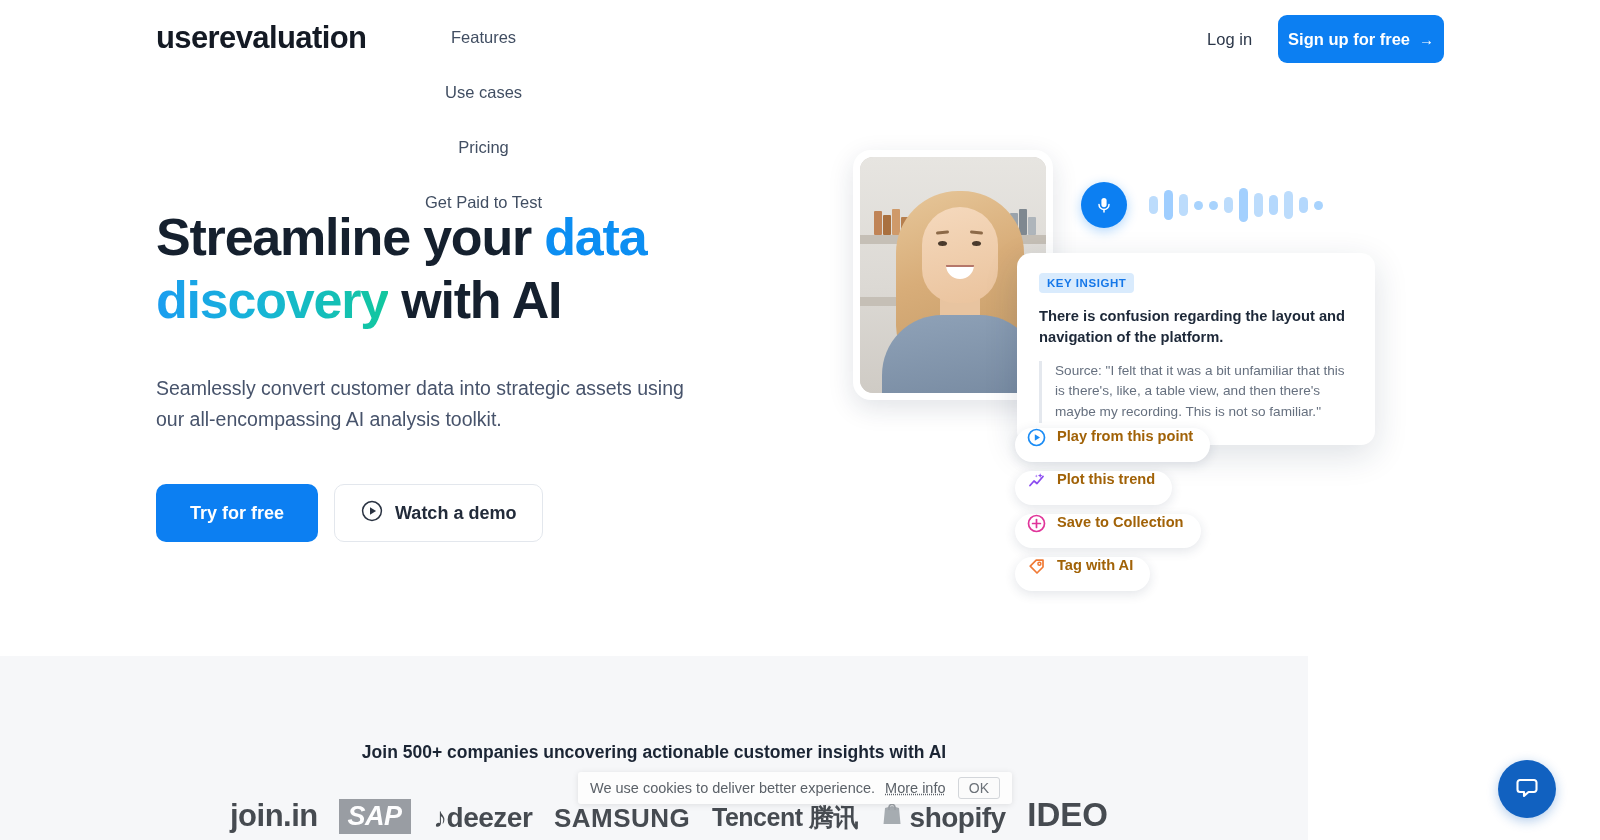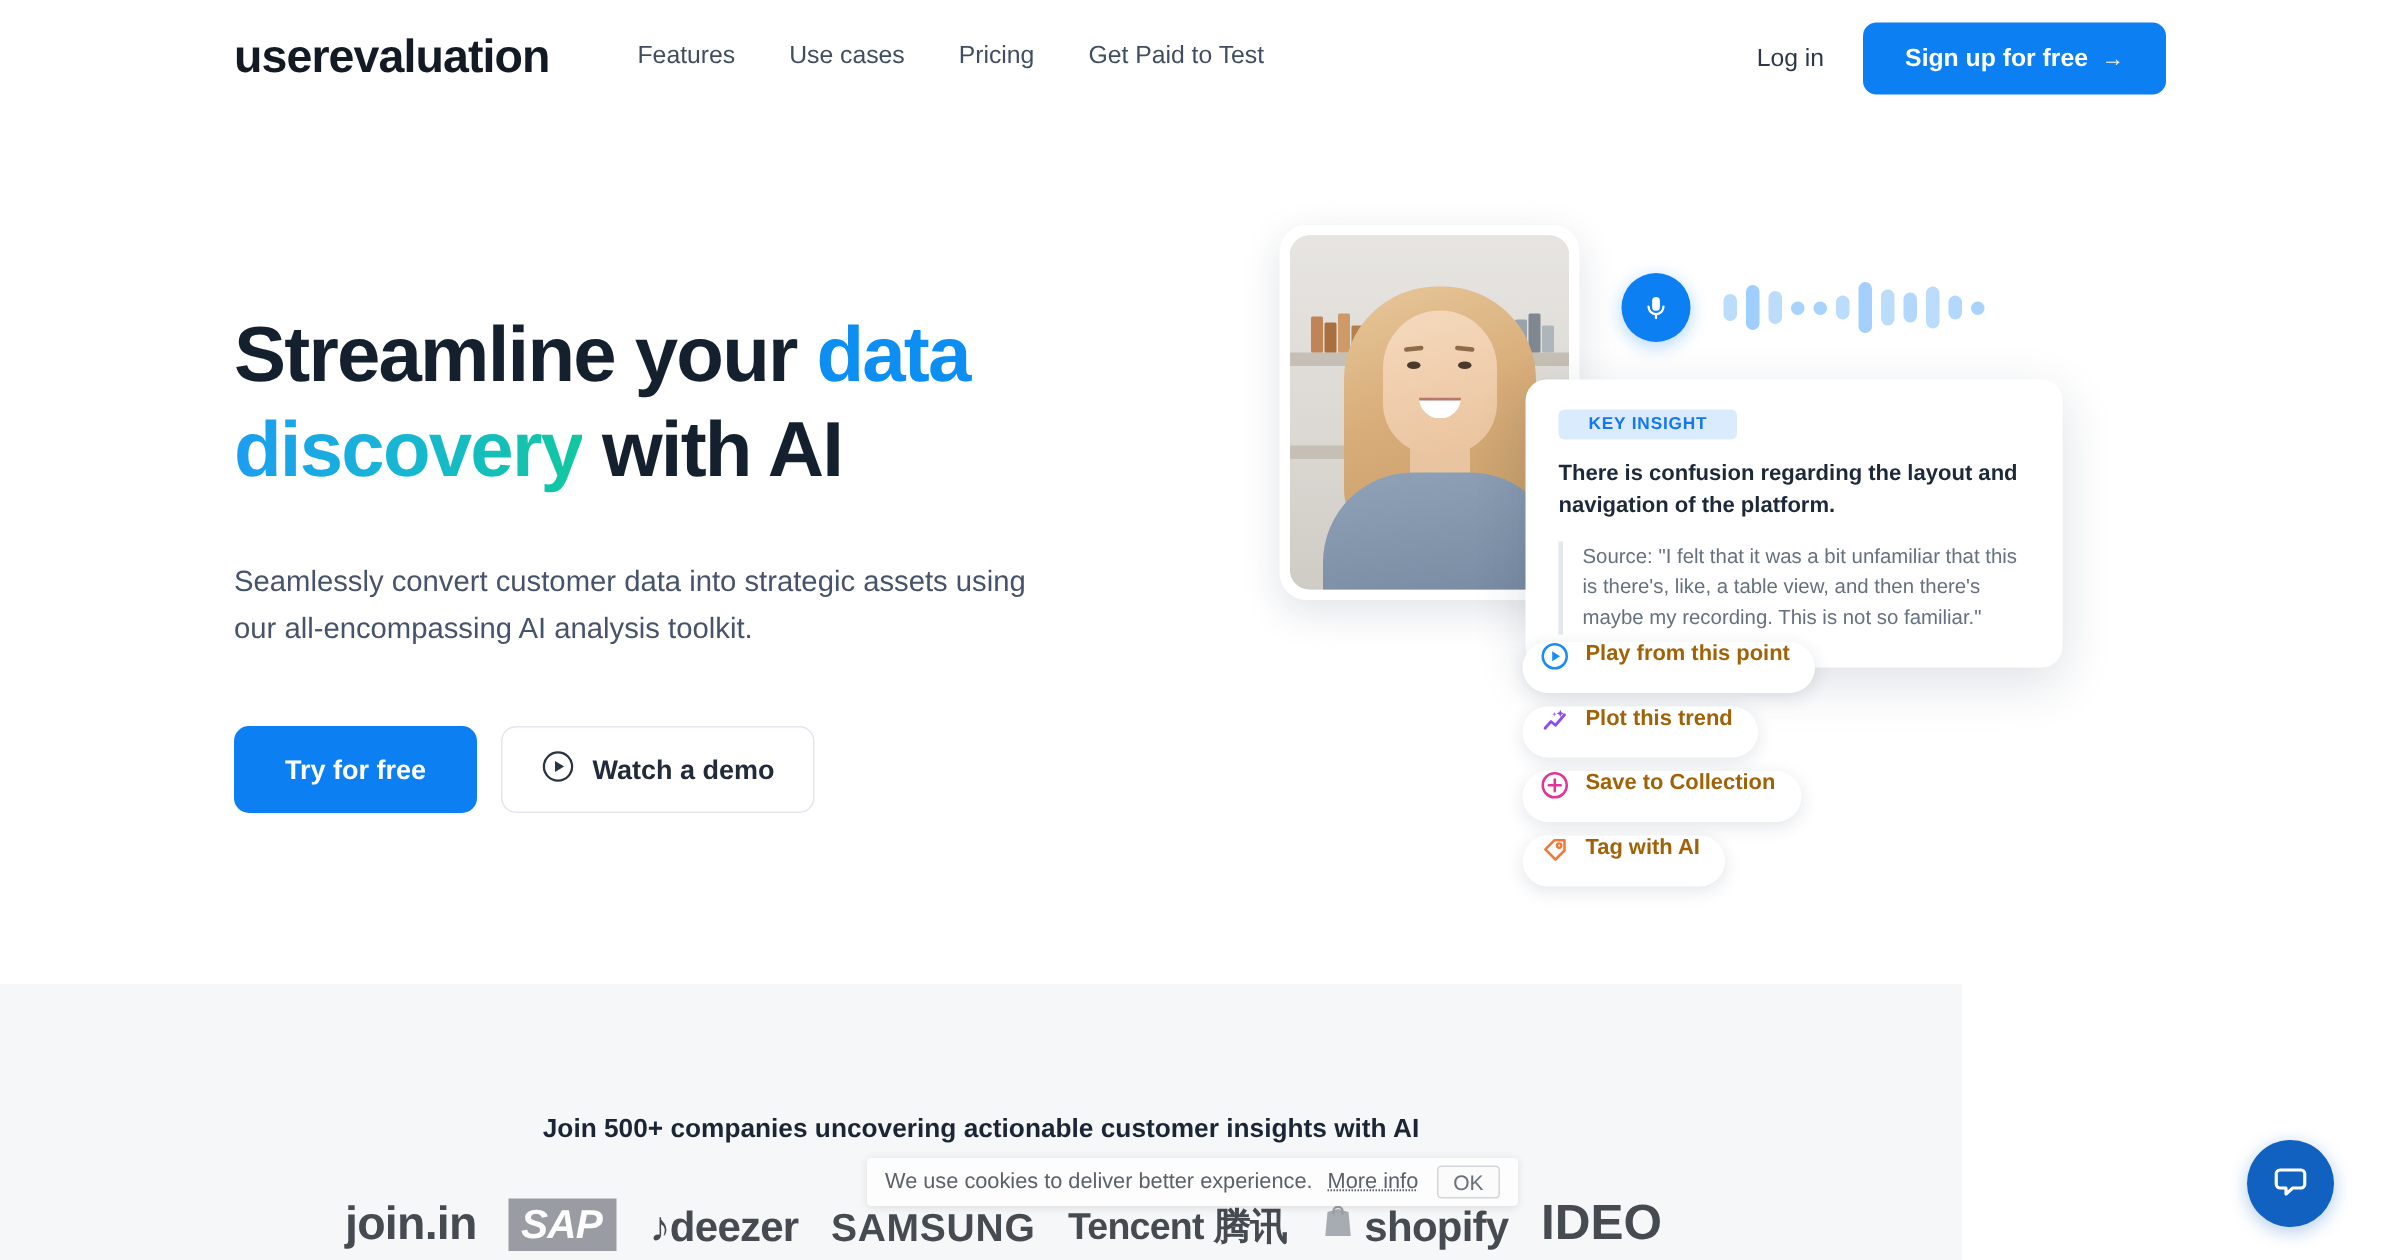--- a/index.html
+++ b/index.html
@@ -17,36 +17,36 @@
     position: absolute; top: 0; left: 0; width: 1600px; height: 78px;
     display: flex; align-items: center; background: #fff; z-index: 40;
   }
   .logo {
     position: absolute; left: 156px; top: 22px;
     font-size: 31px; font-weight: 700; letter-spacing: -0.6px;
     color: #141a24; line-height: 1;
   }
   .nav {
     position: absolute; left: 425px; top: 28px;
-    display: flex; gap: 36px; align-items: center;
+    display: flex; gap: 36px; align-items: center; flex-direction: column;
   }
   .nav-link {
     font-size: 16.5px; color: #414e62; font-weight: 400;
     text-decoration: none; cursor: pointer; white-space: nowrap;
   }
   .nav-right {
     position: absolute; right: 156px; top: 15px;
     display: flex; align-items: center; gap: 26px;
   }
   .login-link {
     font-size: 16.5px; color: #2c3749; font-weight: 500; cursor: pointer;
   }
   .signup-btn {
     background: #0c7ff2; color: #fff; border: none; border-radius: 9px;
-    padding: 0 28px; height: 48px; display: flex; align-items: center;
+    padding: 0 10px; height: 48px; display: flex; align-items: center;
     gap: 9px; font-size: 16.5px; font-weight: 700; cursor: pointer;
     font-family: "Liberation Sans", sans-serif; white-space: nowrap;
   }
   .signup-btn .arrow { font-size: 15px; }
 
   
   .hero-left { position: absolute; left: 156px; top: 206px; width: 560px; }
   .headline {
     font-size: 52px; line-height: 1.22; font-weight: 700;
     letter-spacing: -1.2px; color: #15202e;
@@ -126,21 +126,21 @@
   .wbar { width: 9px; border-radius: 5px; background:#bedcfb; }
 
   .insight-card {
     position: absolute; left: 172px; top: 113px; width: 358px;
     background:#fff; border-radius: 14px; padding: 20px 22px 22px 22px;
     box-shadow: 0 10px 34px rgba(22,40,70,0.14);
   }
   .badge {
     display:inline-block; background:#d9ebfd; color:#1577e8;
     font-size: 11.5px; font-weight: 700; letter-spacing: 0.55px;
-    padding: 4px 20px; border-radius: 4px; margin-bottom: 13px;
+    padding: 4px 8px; border-radius: 4px; margin-bottom: 13px;
   }
   .insight-title {
     font-size: 14.7px; line-height: 1.42; font-weight: 700; color:#1d2838;
   }
   .insight-quote {
     margin-top: 13px; padding-left: 13px; border-left: 3px solid #e4e8ee;
     font-size: 13.6px; line-height: 1.52; color:#66707f;
   }
 
   .pills { position: absolute; left: 170px; top: 288px; display:flex; flex-direction:column; gap: 9px; }

